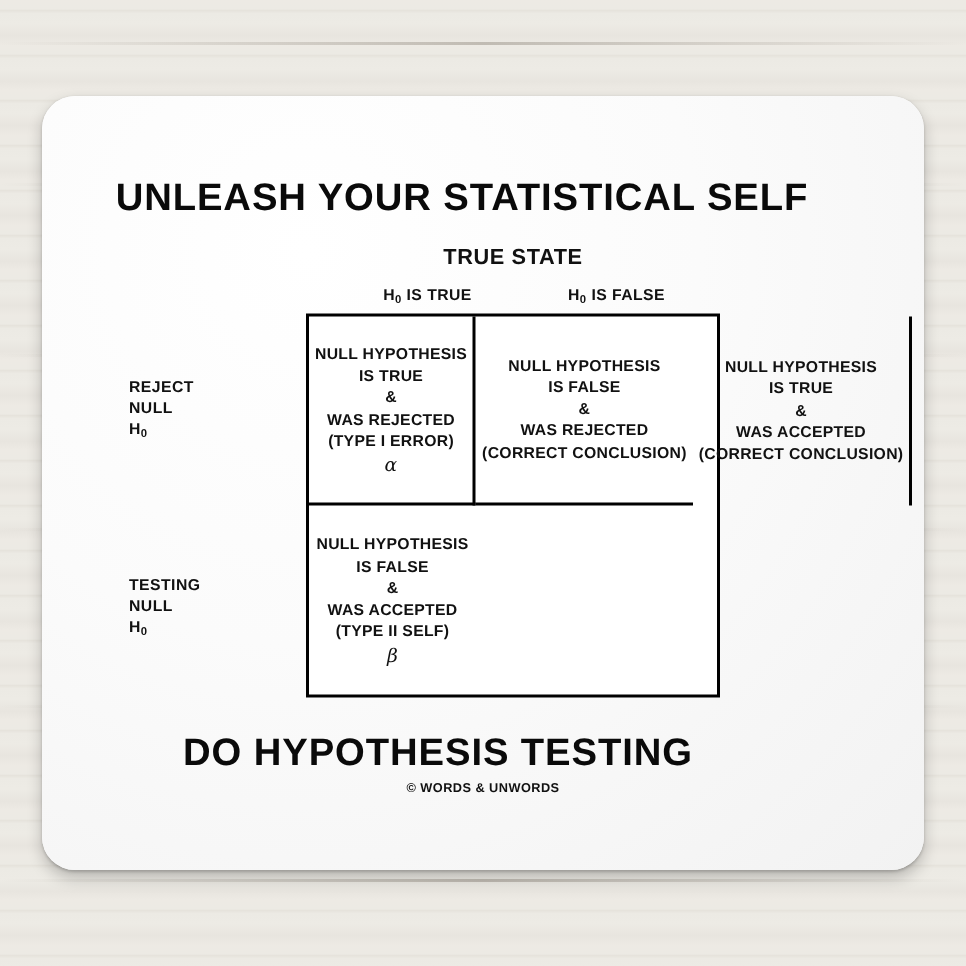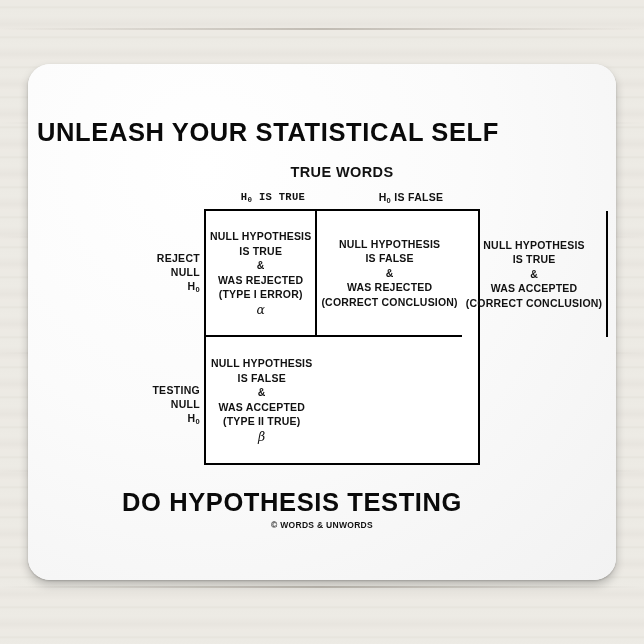--- a/index.html
+++ b/index.html
@@ -73,20 +73,21 @@
   .headline {
     position: absolute;
     top: 54px;
     left: 0;
     width: 480px;
     text-align: center;
     font-size: 25.5px;
     font-weight: bold;
     letter-spacing: 0.6px;
     color: #0a0a0a;
+    padding-left: 40px;
   }
 
   .footline {
     position: absolute;
     top: 424px;
     left: 0;
     width: 528px;
     text-align: center;
     font-size: 25.5px;
     font-weight: bold;
@@ -118,28 +119,28 @@
   }
 
   .colhead {
     position: absolute;
     top: 127px;
     font-size: 10.5px;
     font-weight: bold;
     letter-spacing: 0.3px;
     text-align: center;
   }
-  .colhead.c1 { left: 176px; width: 138px; font-family: Liberation Mono, monospace; }
+  .colhead.c1 { left: 188px; width: 138px; }
   .colhead.c2 { left: 314px; width: 138px; }
 
   .rowhead {
     position: absolute;
     left: 58px;
     width: 114px;
-    text-align: right;
+    text-align: left;
     font-size: 10.5px;
     font-weight: bold;
     line-height: 14px;
     letter-spacing: 0.3px;
   }
   .rowhead.r1 { top: 187px; }
   .rowhead.r2 { top: 319px; }
 
   
   .matrix {
@@ -197,21 +198,21 @@
   <div class="plank-line" style="top:586px"></div>
 </div>
 
 <div class="mousepad">
   <div class="mousepad-inner"></div>
 
   <div class="content">
 
     <div class="headline">UNLEASH YOUR STATISTICAL SELF</div>
 
-    <div class="true-state">TRUE WORDS</div>
+    <div class="true-state">TRUE STATE</div>
 
     <div class="colhead c1">
       <span>H</span><sub>0</sub><span> IS TRUE</span>
     </div>
 
     <div class="colhead c2">
       <span>H</span><sub>0</sub><span> IS FALSE</span>
     </div>
 
     <div class="rowhead r1">
@@ -251,21 +252,21 @@
         <span class="line">&amp;</span>
         <span class="line">WAS ACCEPTED</span>
         <span class="line">(CORRECT CONCLUSION)</span>
       </div>
 
       <div class="cell">
         <span class="line">NULL HYPOTHESIS</span>
         <span class="line">IS FALSE</span>
         <span class="line">&amp;</span>
         <span class="line">WAS ACCEPTED</span>
-        <span class="line">(TYPE II TRUE)</span>
+        <span class="line">(TYPE II SELF)</span>
         <span class="sym">β</span>
       </div>
 
     </div>
 
     <div class="footline">DO HYPOTHESIS TESTING</div>
 
     <div class="credit">© WORDS &amp; UNWORDS</div>
 
   </div>

